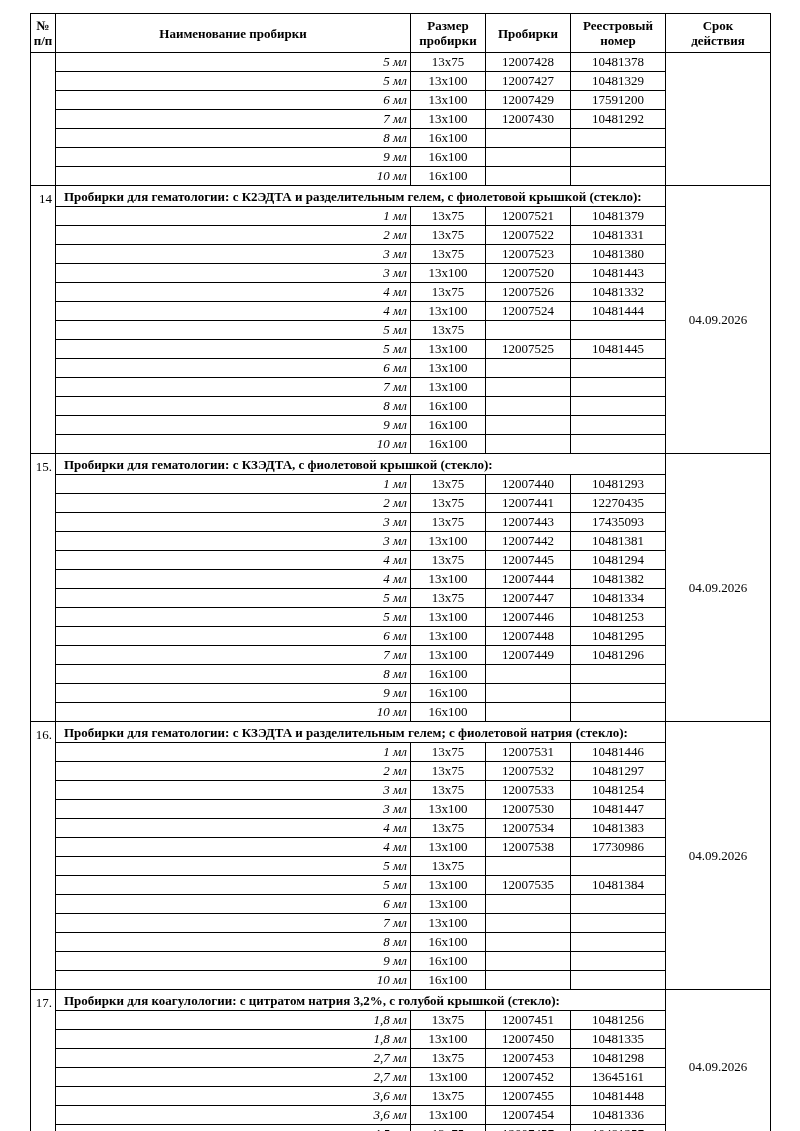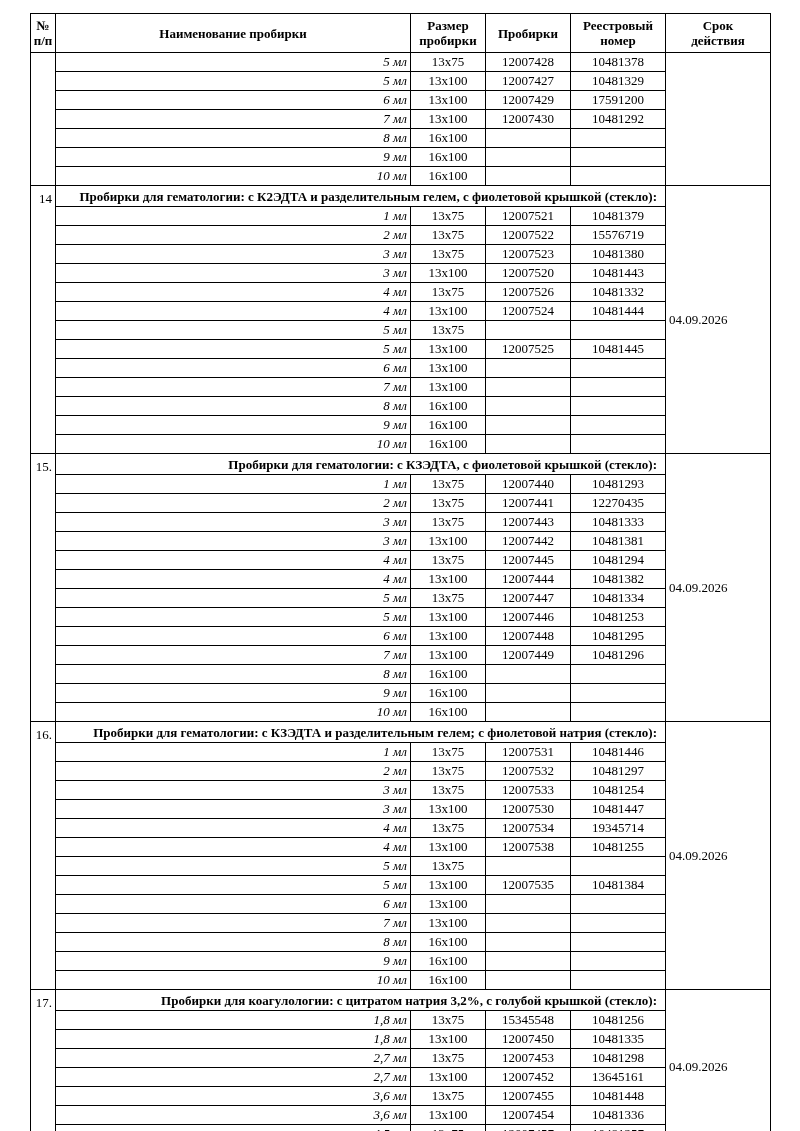--- a/index.html
+++ b/index.html
@@ -55,27 +55,27 @@
   }
   td.cell-name {
     text-align: right;
     padding-left: 6px;
     font-style: italic;
   }
   td.cell-center {
     text-align: center;
   }
   td.cell-title {
-    text-align: right;
+    text-align: left;
     font-weight: bold;
     line-height: 15px;
     padding: 2px 8px;
   }
   td.cell-validity {
-    text-align: left;
+    text-align: center;
     vertical-align: middle;
   }
 </style>
 </head>
 <body>
 
 <div class="page">
   <table class="tube-table">
     <colgroup>
       <col class="col-num">
@@ -152,21 +152,21 @@
         <tr>
           <td class="cell-name">1 мл</td>
           <td class="cell-center">13x75</td>
           <td class="cell-center">12007521</td>
           <td class="cell-center">10481379</td>
         </tr>
         <tr>
           <td class="cell-name">2 мл</td>
           <td class="cell-center">13x75</td>
           <td class="cell-center">12007522</td>
-          <td class="cell-center">15576719</td>
+          <td class="cell-center">10481331</td>
         </tr>
         <tr>
           <td class="cell-name">3 мл</td>
           <td class="cell-center">13x75</td>
           <td class="cell-center">12007523</td>
           <td class="cell-center">10481380</td>
         </tr>
         <tr>
           <td class="cell-name">3 мл</td>
           <td class="cell-center">13x100</td>
@@ -241,21 +241,21 @@
         <tr>
           <td class="cell-name">2 мл</td>
           <td class="cell-center">13x75</td>
           <td class="cell-center">12007441</td>
           <td class="cell-center">12270435</td>
         </tr>
         <tr>
           <td class="cell-name">3 мл</td>
           <td class="cell-center">13x75</td>
           <td class="cell-center">12007443</td>
-          <td class="cell-center">10481333</td>
+          <td class="cell-center">17435093</td>
         </tr>
         <tr>
           <td class="cell-name">3 мл</td>
           <td class="cell-center">13x100</td>
           <td class="cell-center">12007442</td>
           <td class="cell-center">10481381</td>
         </tr>
         <tr>
           <td class="cell-name">4 мл</td>
           <td class="cell-center">13x75</td>
@@ -336,27 +336,27 @@
         <tr>
           <td class="cell-name">3 мл</td>
           <td class="cell-center">13x100</td>
           <td class="cell-center">12007530</td>
           <td class="cell-center">10481447</td>
         </tr>
         <tr>
           <td class="cell-name">4 мл</td>
           <td class="cell-center">13x75</td>
           <td class="cell-center">12007534</td>
-          <td class="cell-center">19345714</td>
+          <td class="cell-center">10481383</td>
         </tr>
         <tr>
           <td class="cell-name">4 мл</td>
           <td class="cell-center">13x100</td>
           <td class="cell-center">12007538</td>
-          <td class="cell-center">10481255</td>
+          <td class="cell-center">17730986</td>
         </tr>
         <tr>
           <td class="cell-name">5 мл</td>
           <td class="cell-center">13x75</td>
           <td class="cell-center"></td>
           <td class="cell-center"></td>
         </tr>
         <tr>
           <td class="cell-name">5 мл</td>
           <td class="cell-center">13x100</td>
@@ -394,21 +394,21 @@
           <td class="cell-center"></td>
         </tr>
         <tr>
           <td class="cell-num" rowspan="8">17.</td>
           <td class="cell-title" colspan="4">Пробирки для коагулологии: с цитратом натрия 3,2%, с голубой крышкой (стекло):</td>
           <td class="cell-validity" rowspan="8">04.09.2026</td>
         </tr>
         <tr>
           <td class="cell-name">1,8 мл</td>
           <td class="cell-center">13x75</td>
-          <td class="cell-center">15345548</td>
+          <td class="cell-center">12007451</td>
           <td class="cell-center">10481256</td>
         </tr>
         <tr>
           <td class="cell-name">1,8 мл</td>
           <td class="cell-center">13x100</td>
           <td class="cell-center">12007450</td>
           <td class="cell-center">10481335</td>
         </tr>
         <tr>
           <td class="cell-name">2,7 мл</td>

